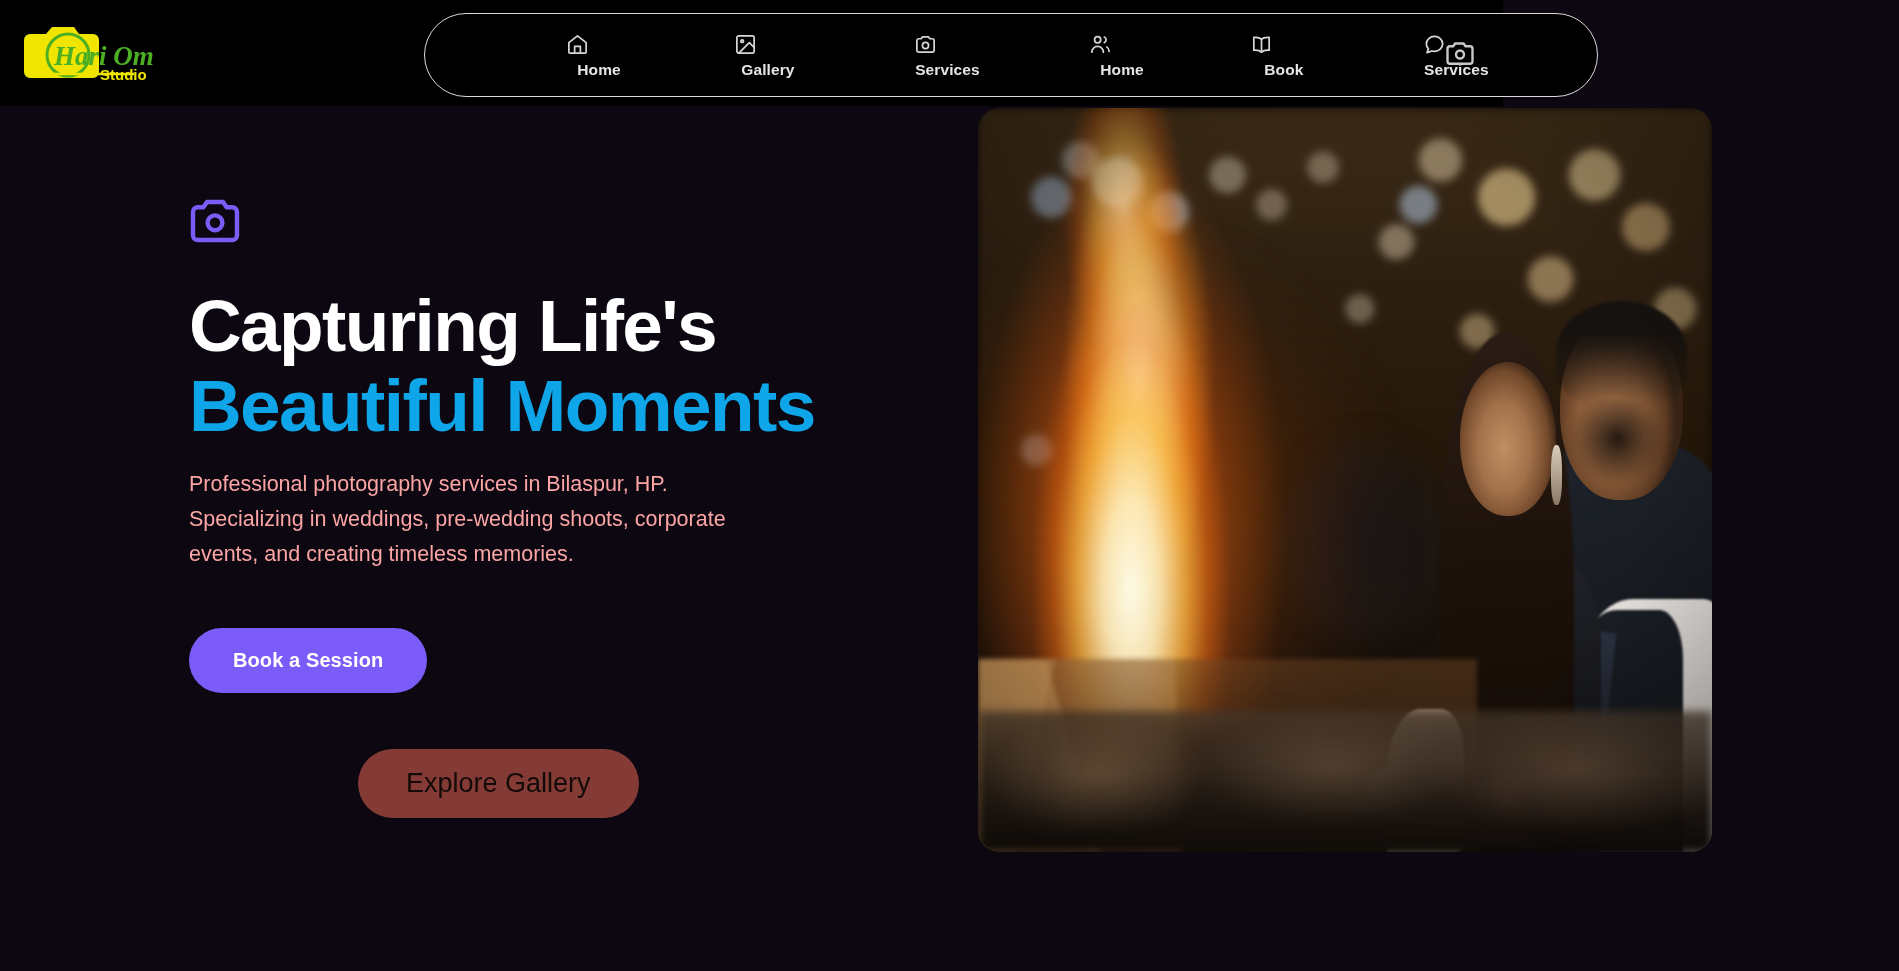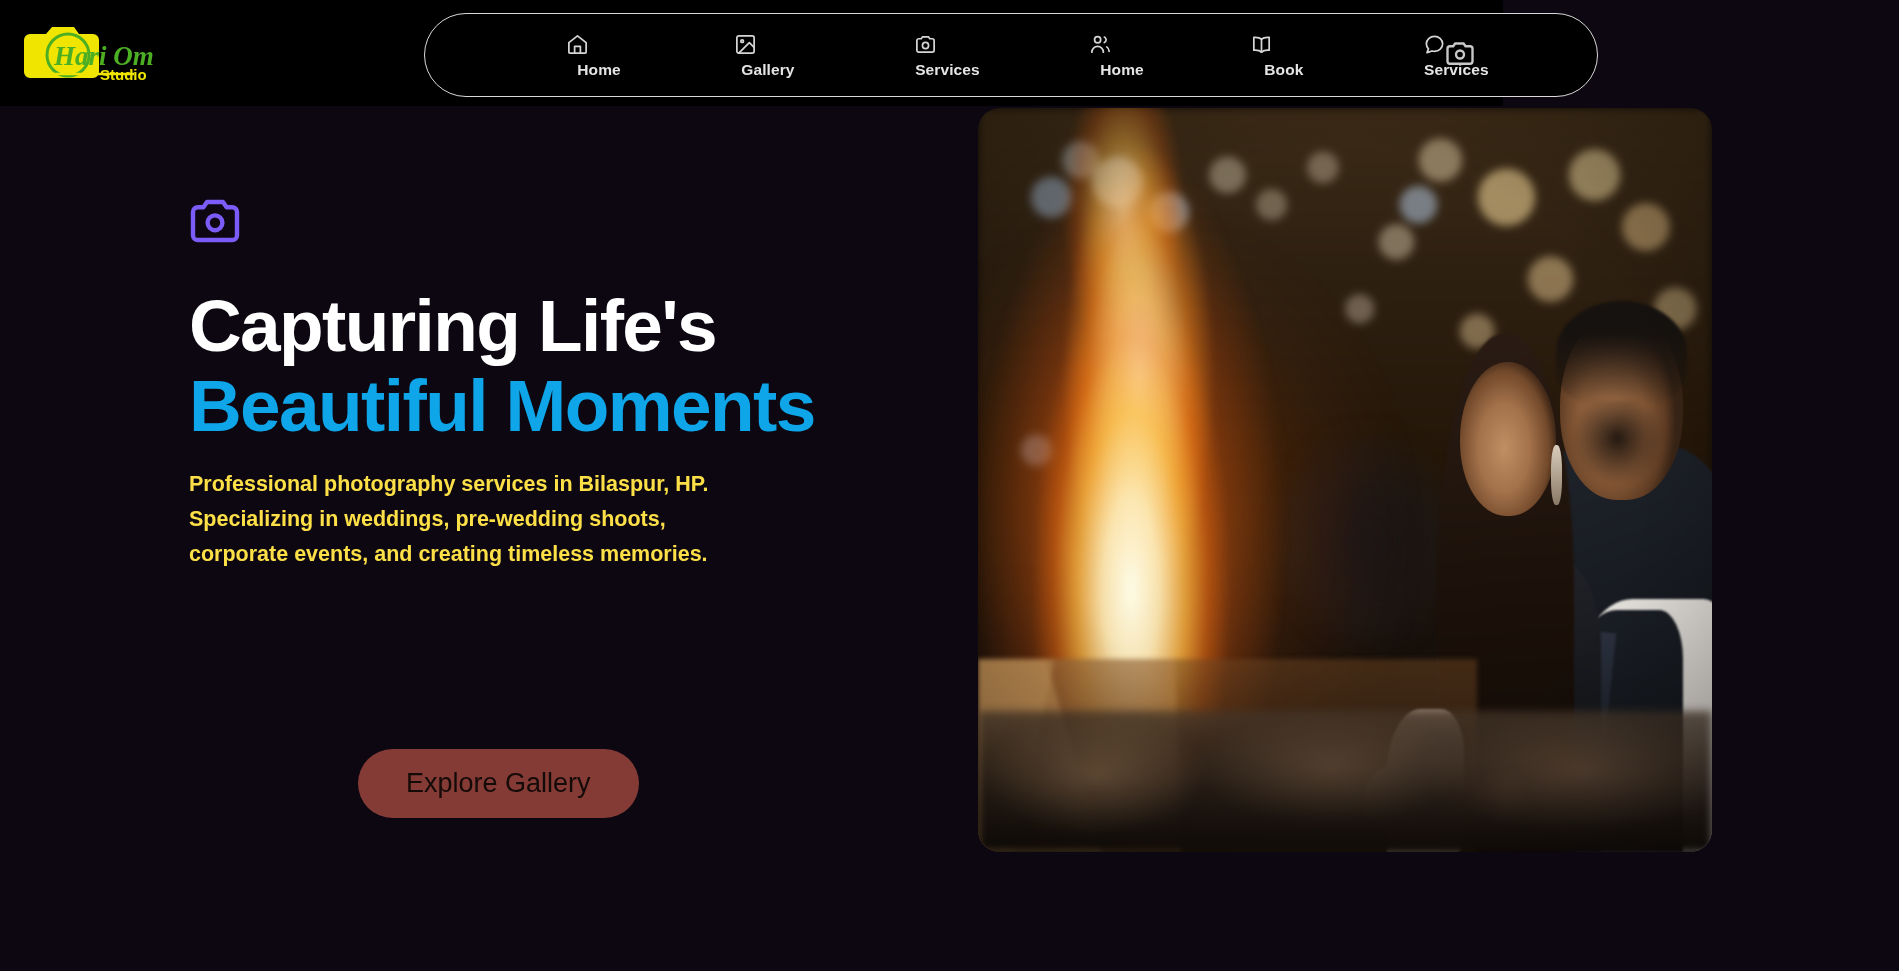--- a/index.html
+++ b/index.html
@@ -113,24 +113,24 @@
     line-height:1.09;
     letter-spacing:-1.6px;
     margin-bottom:22px;
   }
   .hero-title .line1 { color:#ffffff; display:block; }
   .hero-title .line2 { color:#0ea5e9; display:block; }
 
   .hero-sub {
     font-size:21.5px;
     line-height:1.63;
-    color:#fde047;
+    color:#fca5a5;
     width:565px;
     margin-bottom:56px;
-    font-weight:700;
+    font-weight:400;
   }
 
   .btn-primary {
     display:inline-block;
     background:#7c5cf8;
     color:#ffffff;
     font-size:20px;
     font-weight:700;
     border:none;
     border-radius:40px;
@@ -463,20 +463,21 @@
         </svg>
     </div>
 
     <h1 class="hero-title">
       <span class="line1">Capturing Life's</span>
       <span class="line2">Beautiful Moments</span>
     </h1>
 
     <p class="hero-sub">Professional photography services in Bilaspur, HP. Specializing in weddings, pre-wedding shoots, corporate events, and creating timeless memories.</p>
 
+    <button class="btn-primary">Book a Session</button>
 
   </div>
 
   <div class="hero-image-wrap">
     <div class="photo">
       <div class="photo-bg"></div>
       <div class="car"></div>
       <div class="fire-glow"></div>
       <div class="flame"></div>
 

